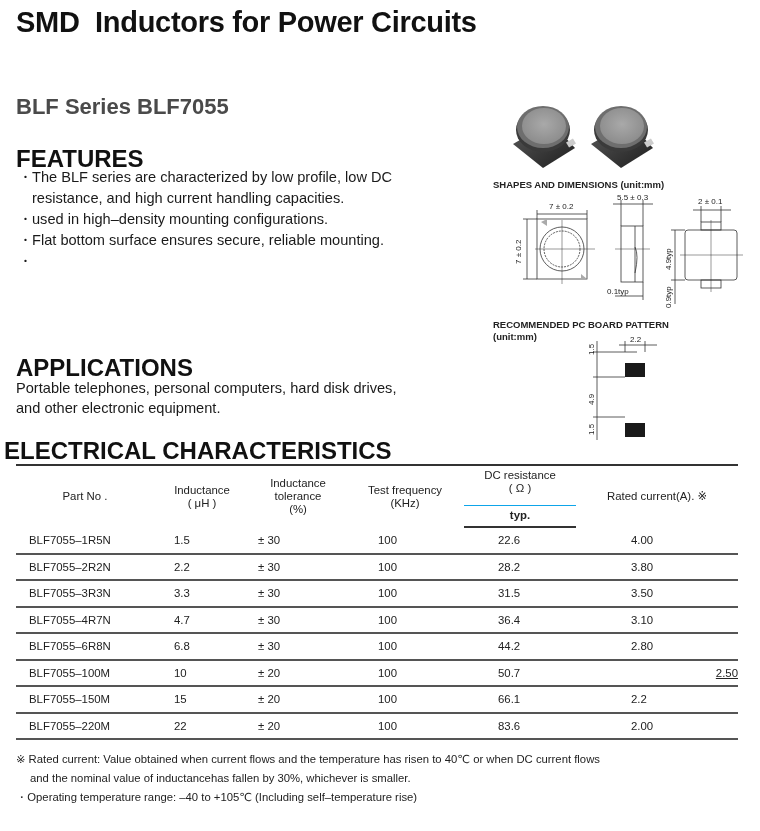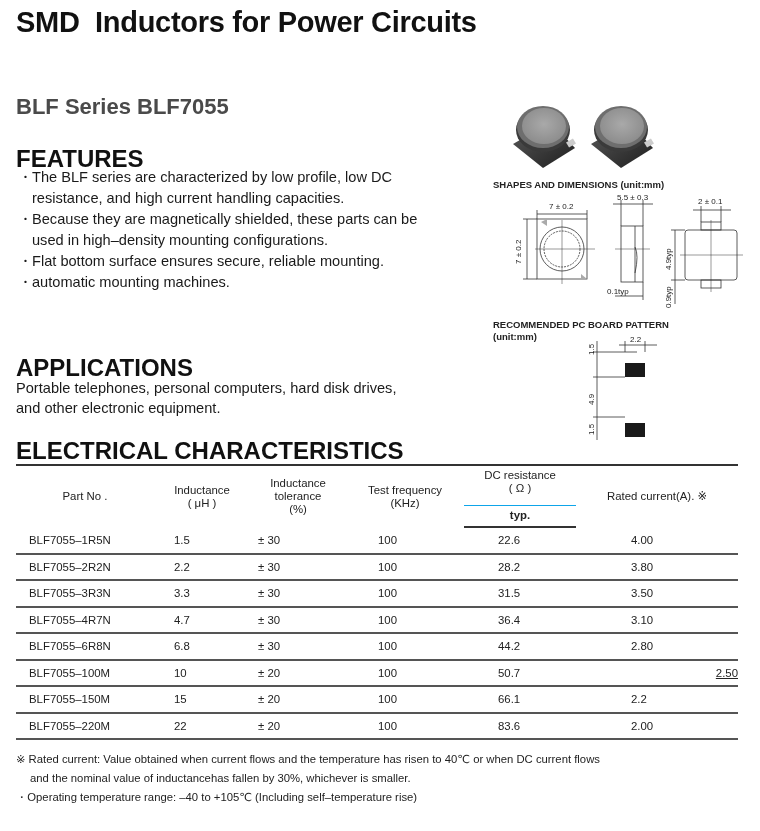--- a/index.html
+++ b/index.html
@@ -8,21 +8,21 @@
   .abs { position: absolute; }
   .title { left: 16px; top: 6px; font-size: 29px; font-weight: bold; letter-spacing: -0.3px; color: #111; white-space: pre; }
   .series { left: 16px; top: 94px; font-size: 22px; font-weight: bold; color: #4a4a4a; }
   .h2 { font-size: 24px; font-weight: bold; color: #111; }
   .features-h { left: 16px; top: 145px; }
   .features { left: 18px; top: 167px; width: 440px; font-size: 14.6px; line-height: 21px; }
   .feat { position: relative; padding-left: 14px; }
   .feat .bullet { position: absolute; left: 0; top: 0; }
   .app-h { left: 16px; top: 354px; }
   .app-text { left: 16px; top: 378px; width: 440px; font-size: 14.6px; line-height: 20px; }
-  .elec-h { left: 16px; top: 437px; }
+  .elec-h { left: 4px; top: 437px; }
 
   
   .shapes-label { left: 493px; top: 179px; font-size: 9.5px; font-weight: bold; color: #222; }
   .pcb-label { left: 493px; top: 319px; font-size: 9.5px; font-weight: bold; color: #222; line-height: 12px; }
   .dim { font-size: 8px; fill: #222; font-family: "Liberation Sans", sans-serif; }
 
   
   table.spec { position: absolute; left: 16px; top: 464px; width: 722px; border-collapse: collapse; font-size: 11.4px; }
   table.spec th { font-weight: normal; text-align: center; vertical-align: middle; line-height: 13px; padding: 0; color: #222; }
   table.spec thead tr:first-child th { border-top: 2px solid #333; }
@@ -42,30 +42,28 @@
 
 <div class="abs h2 features-h">FEATURES</div>
 <div class="abs features" id="features-list">
     <div class="feat">
       <span class="bullet">・</span>
       <div>The BLF series are characterized by low profile, low DC</div>
       <div>resistance, and high current handling capacities.</div>
     </div>
     <div class="feat">
       <span class="bullet">・</span>
-      <div>Because they are magnetically shielded, these parts can be</div>
       <div>used in high–density mounting configurations.</div>
     </div>
     <div class="feat">
       <span class="bullet">・</span>
       <div>Flat bottom surface ensures secure, reliable mounting.</div>
     </div>
     <div class="feat">
       <span class="bullet">・</span>
-      <div>automatic mounting machines.</div>
     </div>
   </div>
 
 <div class="abs h2 app-h">APPLICATIONS</div>
 <div class="abs app-text">
   <div>Portable telephones, personal computers, hard disk drives,</div>
   <div>and other electronic equipment.</div>
 </div>
 
 <div class="abs h2 elec-h">ELECTRICAL CHARACTERISTICS</div>

